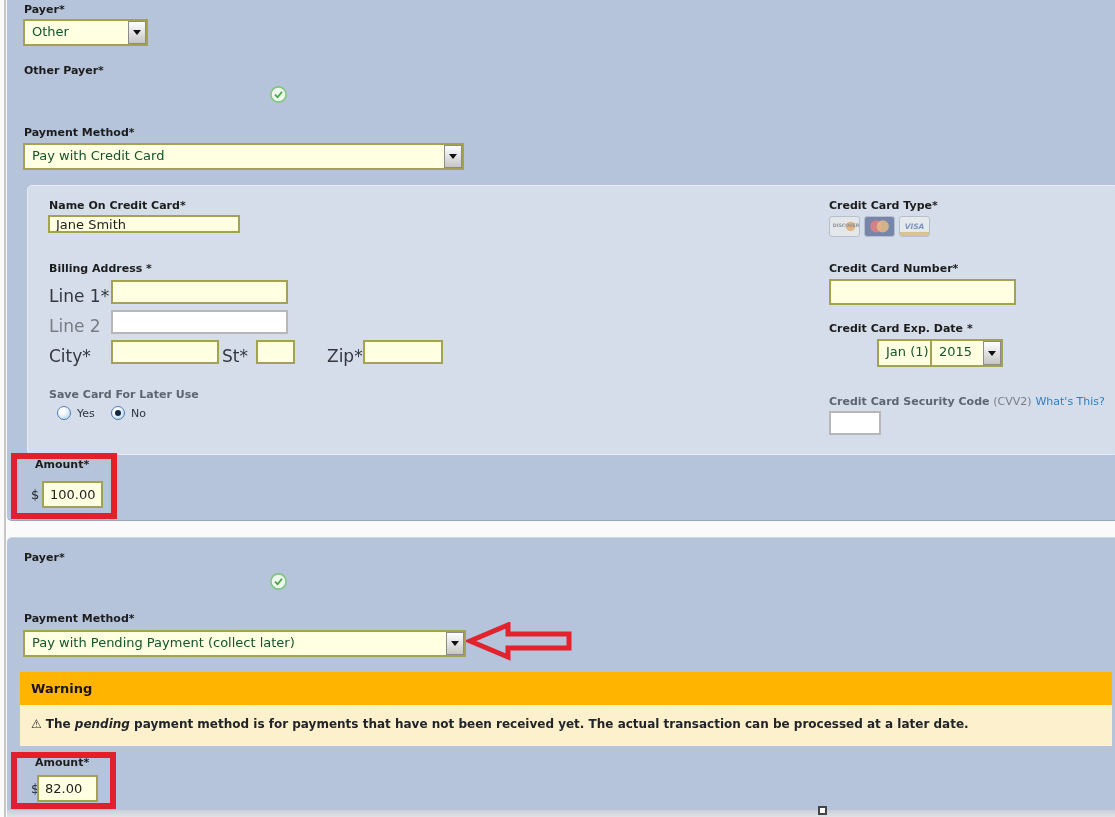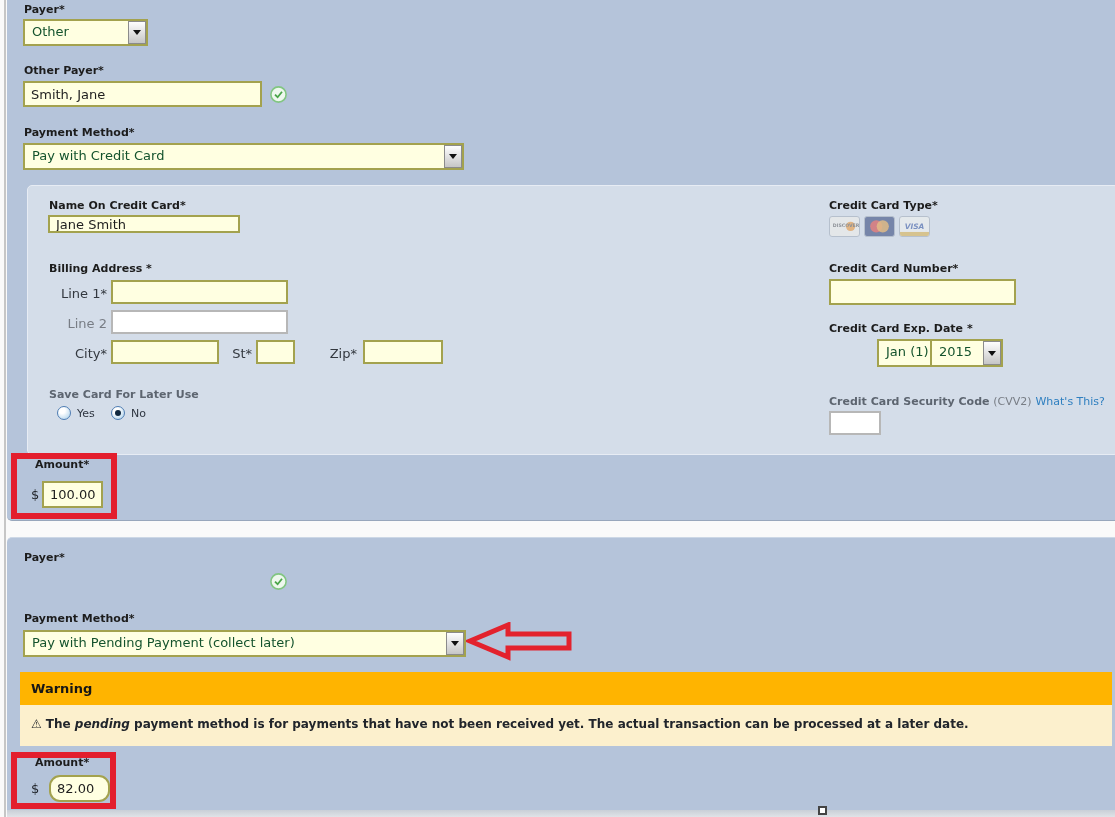--- a/index.html
+++ b/index.html
@@ -15,21 +15,21 @@
   .bottom-strip { position:absolute; left:7px; top:810px; width:1108px; height:7px;
                   background:linear-gradient(#c9cfd7,#e0e3e7); }
   .tiny-handle { position:absolute; left:818px; top:806px; width:9px; height:9px;
                  background:#fff; border:2px solid #444; }
 
   .inner-panel { position:absolute; left:20px; top:185px; width:1092px; height:270px;
                  background:#d4dde9; border:1px solid #e7ecf4; border-radius:5px; }
 
   .lbl { position:absolute; font-size:11px; font-weight:bold; color:#1c1c1c; white-space:nowrap; }
   .lbl.gray { color:#5d6570; }
-  .sublbl { position:absolute; font-size:13px; color:#33383f; white-space:nowrap; text-align:right; }
+  .sublbl { position:absolute; font-size:17px; color:#33383f; white-space:nowrap; text-align:left; }
   .sublbl.gray { color:#787d85; }
 
   .txt { position:absolute; background:#ffffe1; border:2px solid #a3a24e; font-family:"DejaVu Sans",sans-serif;
          font-size:13px; color:#1e1e1e; padding:2px 6px; outline:none; }
   .txt.white { background:#ffffff; border:2px solid #b7b7b7; }
 
   .combo { position:absolute; background:#ffffe1; border:2px solid #a3a24e; display:flex; align-items:stretch; cursor:default; }
   .combo .cval { flex:1; font-size:13px; color:#14532d; padding:3px 0 0 7px; white-space:nowrap; overflow:hidden; }
   .combo .cbtn { width:18px; background:linear-gradient(#fefefe,#c6c6c6); border:1px solid #8b8b8b;
                  display:flex; align-items:center; justify-content:center; }
@@ -75,21 +75,20 @@
 
     <div class="lbl" style="left:17px; top:3px;">Payer*</div>
     <div class="combo" style="left:16px; top:19px; width:125px; height:27px;">
       <div class="cval">Other</div>
       <div class="cbtn">
           <span class="tri"></span>
         </div>
     </div>
 
     <div class="lbl" style="left:17px; top:64px;">Other Payer*</div>
-    <input class="txt" style="left: 16px; top: 81px; width: 239px; height: 26px;" value="Smith, Jane">
     <svg class="check-icon" style="left:263px; top:86px;" viewBox="0 0 17 17">
       <circle cx="8.5" cy="8.5" r="7.6" fill="#eef8ee" stroke="#82c682" stroke-width="1.6"></circle>
       <path d="M5 8.7 L7.6 11.2 L12 5.8" fill="none" stroke="#49a549" stroke-width="1.8"></path>
     </svg>
 
     <div class="lbl" style="left:17px; top:126px;">Payment Method*</div>
     <div class="combo" style="left:16px; top:143px; width:441px; height:27px;">
       <div class="cval">Pay with Credit Card</div>
       <div class="cbtn">
           <span class="tri"></span>
@@ -181,21 +180,21 @@
     <div class="lbl" style="left:17px; top:74px;">Payment Method*</div>
     <div class="combo" style="left:16px; top:92px; width:443px; height:27px;">
       <div class="cval">Pay with Pending Payment (collect later)</div>
       <div class="cbtn">
           <span class="tri"></span>
         </div>
     </div>
 
     <div class="lbl" style="left:28px; top:218px;">Amount*</div>
     <span class="dollar" style="left:24px; top:243px;">$</span>
-    <input class="txt" style="left: 42px; top: 237px; width: 61px; height: 27px; border-radius: 11px;" value="82.00">
+    <input class="txt" style="left: 30px; top: 237px; width: 61px; height: 27px;" value="82.00">
   </div>
 
   <div class="warn-head">
     <span>Warning</span>
   </div>
   <div class="warn-body">
     <span class="wicon">⚠</span><span>The </span><span class="it">pending</span><span> payment method is for payments that have not been received yet. The actual transaction can be processed at a later date.</span>
   </div>
 
   <div class="annot-rect" style="left:11px; top:453px; width:106px; height:66px;"></div>

